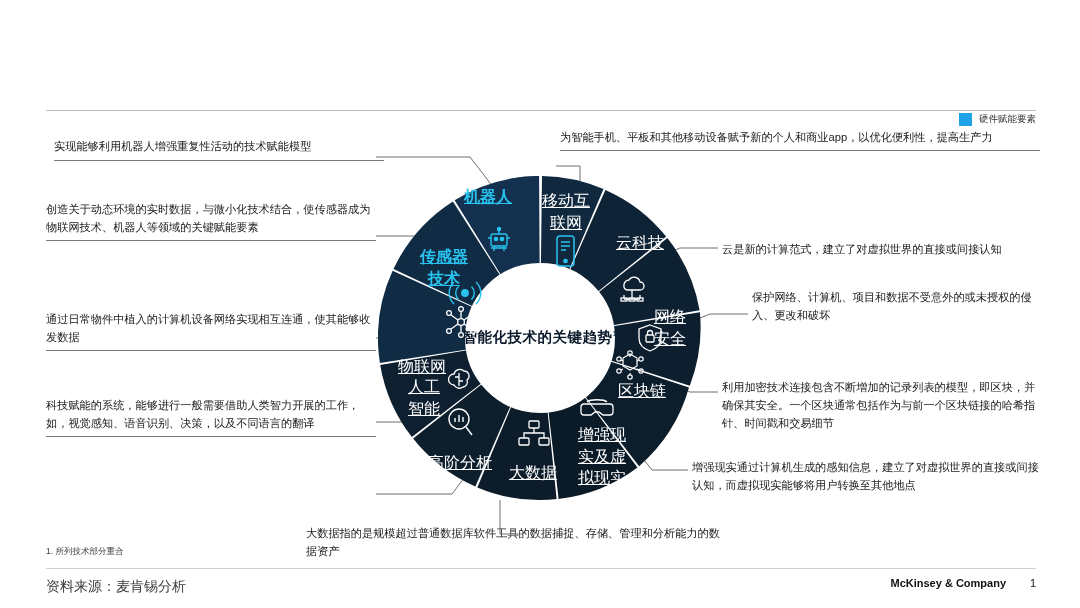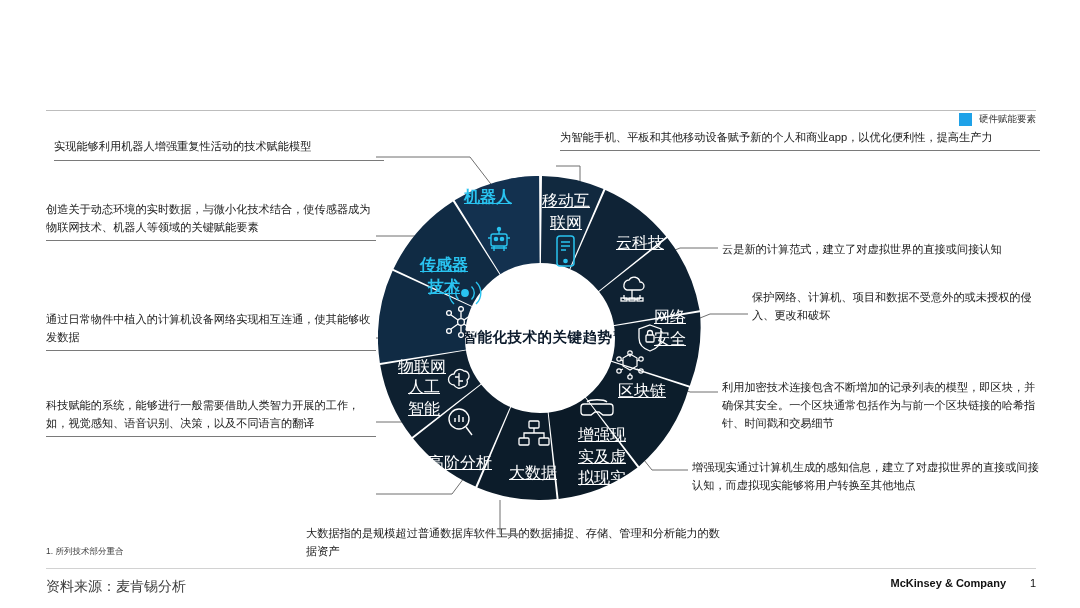--- a/index.html
+++ b/index.html
@@ -207,21 +207,21 @@
 安全</div>
   <div class="seg-label" style="left:612px;top:380px;width:60px;">区块链</div>
   <div class="seg-label" style="left:572px;top:424px;width:60px;">增强现
 实及虚
 拟现实</div>
   <div class="seg-label" style="left:502px;top:462px;width:62px;">大数据</div>
   <div class="seg-label" style="left:426px;top:452px;width:68px;">高阶分析</div>
   <div class="seg-label" style="left:402px;top:376px;width:44px;">人工
 智能</div>
   <div class="seg-label" style="left:392px;top:315px;width:60px;margin-top:41px;">物联网</div>
-  <div class="seg-label cyan" style="left:412px;top:254px;width:64px;">传感器
+  <div class="seg-label cyan" style="left:412px;top:246px;width:64px;">传感器
 技术</div>
 
   <svg class="seg-icon" style="left:482px;top:226px;" width="34" height="30" viewBox="0 0 34 30">
     <g fill="none" stroke="#29c3f0" stroke-width="1.4">
       <rect x="9" y="8" width="16" height="12" rx="2"></rect>
         <circle cx="14" cy="13" r="1.6" fill="#29c3f0"></circle>
         <circle cx="20" cy="13" r="1.6" fill="#29c3f0"></circle>
       <path d="M17 4 v4"></path>
         <circle cx="17" cy="3" r="1.5" fill="#29c3f0"></circle>
       <path d="M9 22 h16 M6 12 h3 M25 12 h3 M12 20 v5 M22 20 v5"></path>

